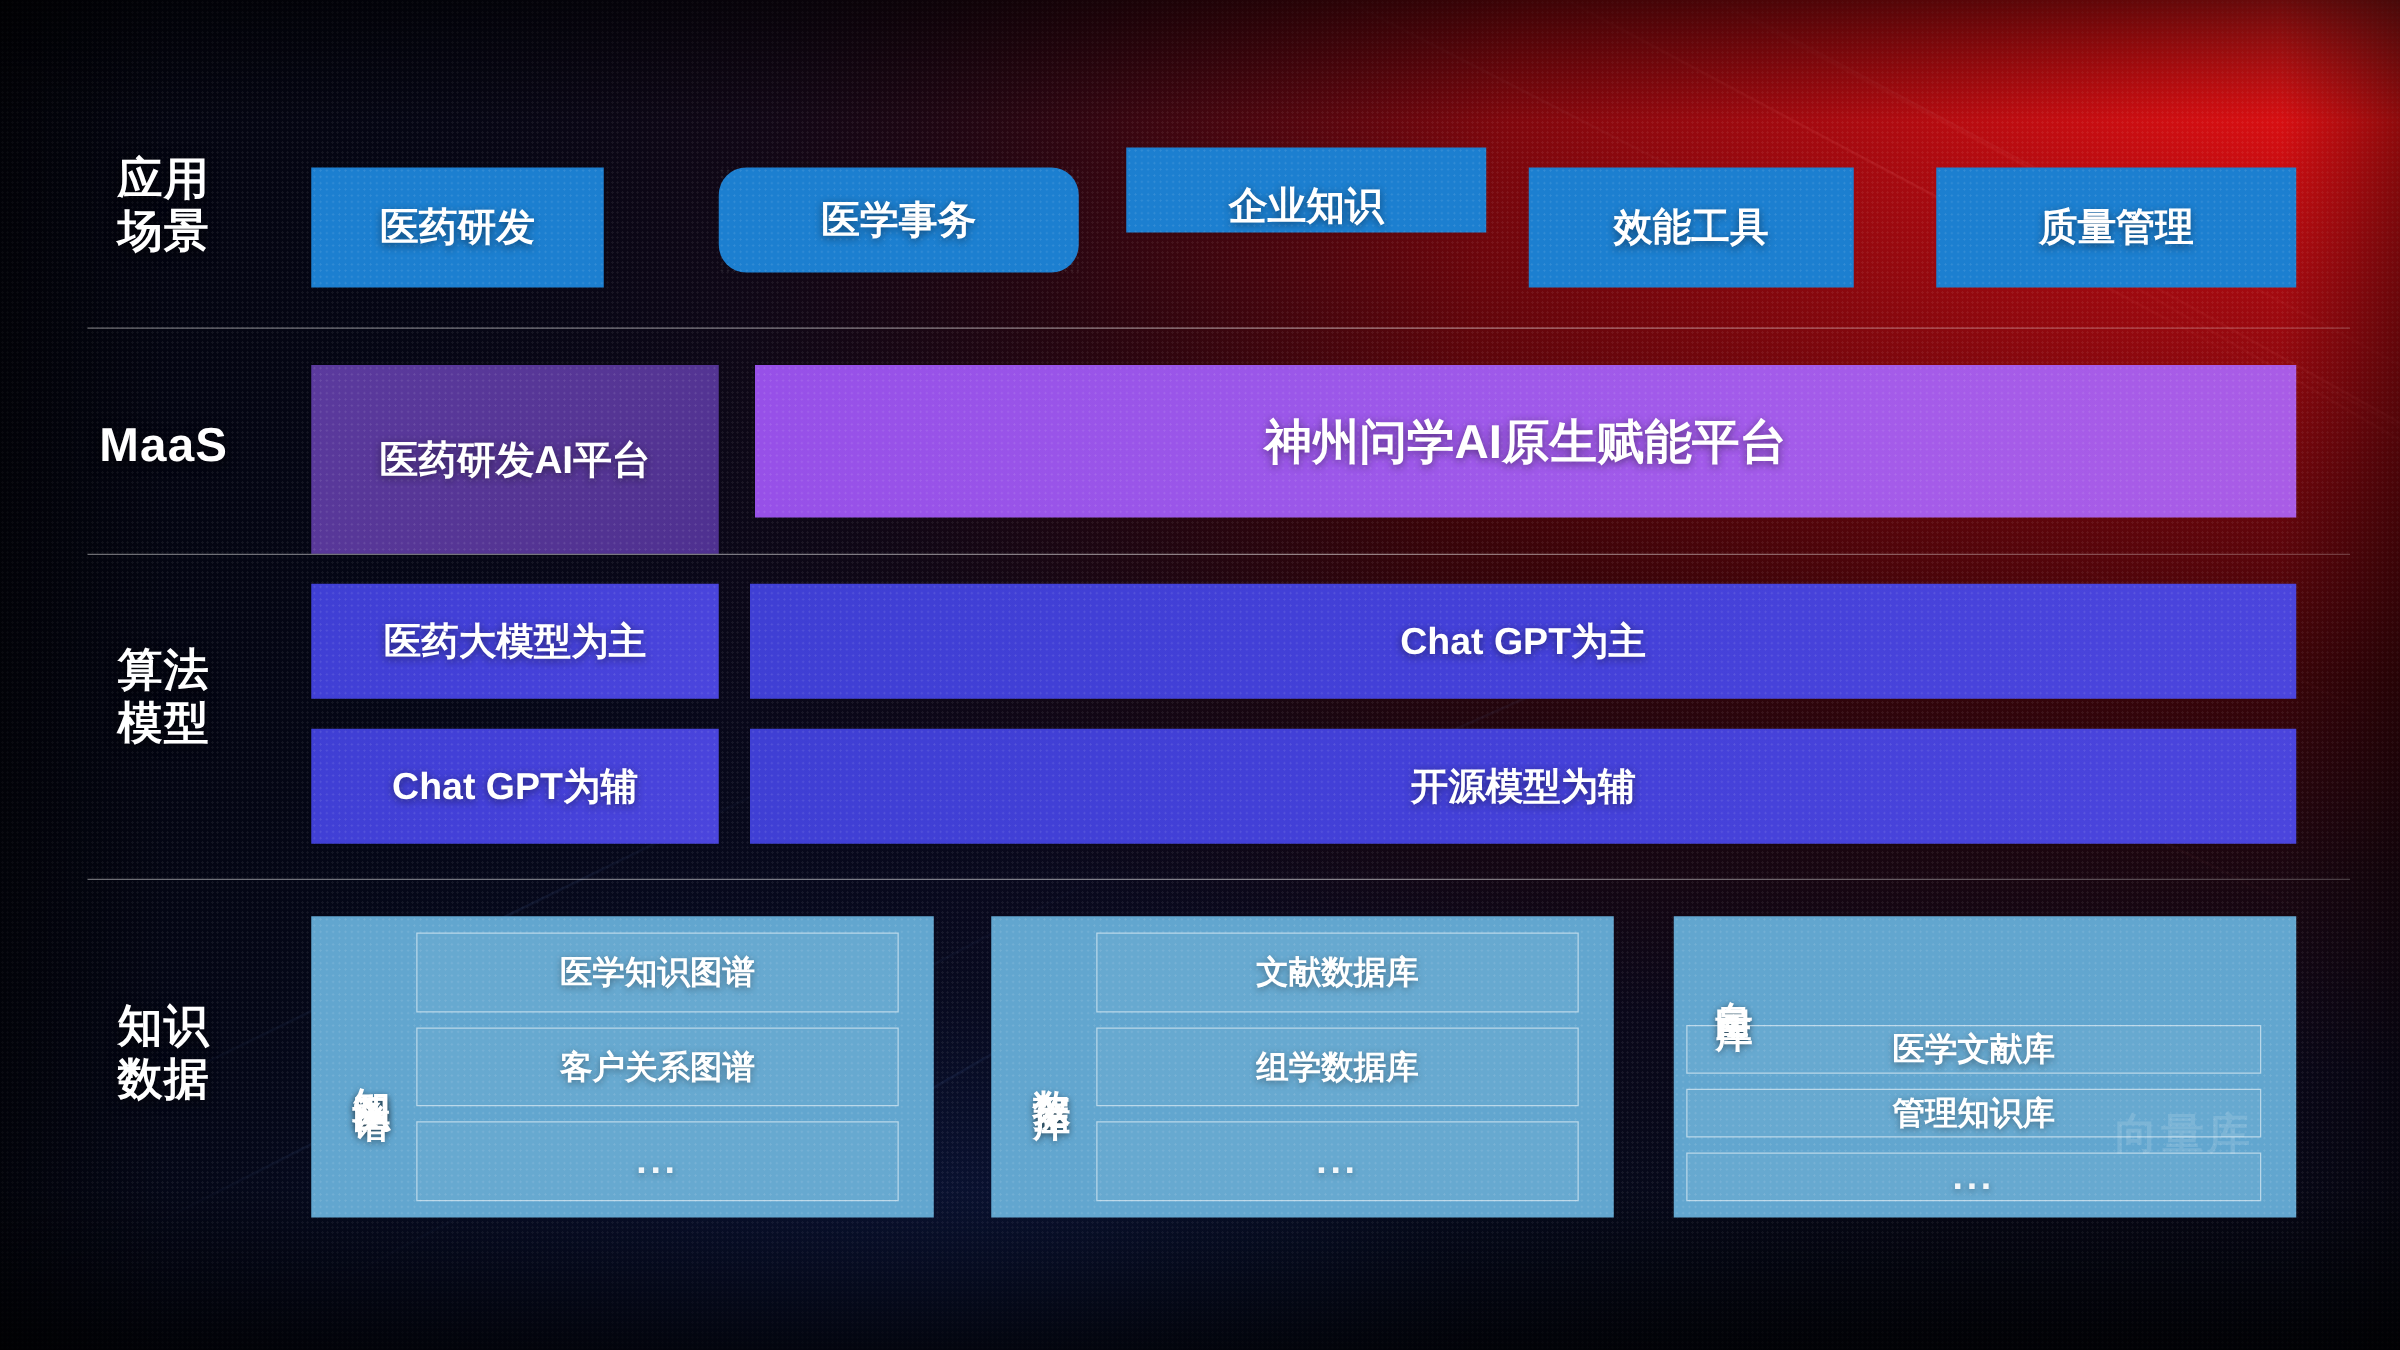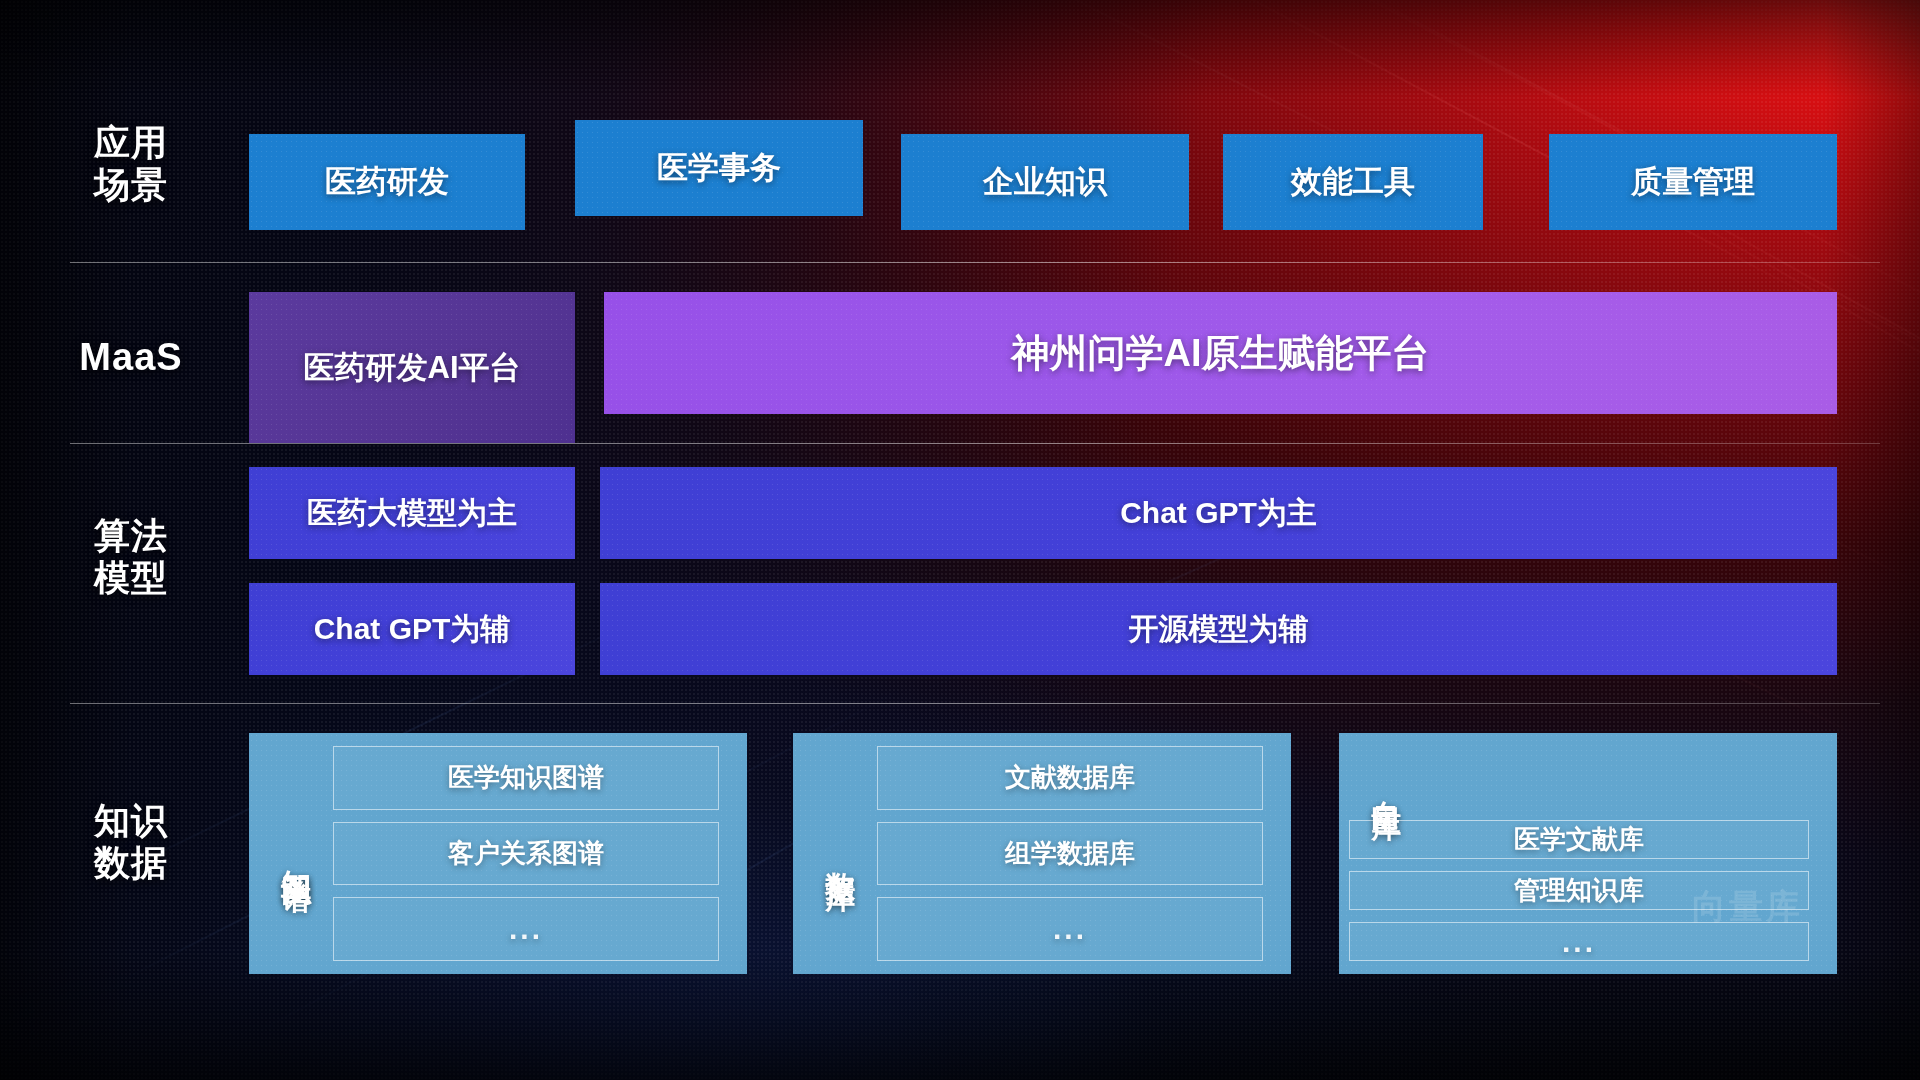--- a/index.html
+++ b/index.html
@@ -139,29 +139,29 @@
       <i class="b" style="left: 900px; top: 700px; width: 640px; transform: rotate(-24deg); opacity: 0.18;"></i>
       <i class="r" style="left: 1750px; top: 250px; width: 300px; transform: rotate(28deg); opacity: 0.18;"></i>
     </div>
   <div class="bg-vig"></div>
 
   <div class="content">
 
     <div class="rowlabel" style="left:70px;top:122px;width:122px;font-size:36px;">应用
 场景</div>
 
-    <div class="card scene" style="left:249px;top:134px;width:276px;height:96px;">
+    <div class="card scene" style="left:249px;top:134px;width:234px;height:96px;">
       <div class="dots"></div>
       <span class="lbl">医药研发</span>
     </div>
-    <div class="card scene" style="left:575px;top:120px;width:288px;height:96px;">
+    <div class="card scene" style="left:575px;top:134px;width:288px;height:84px;border-radius:22px;">
       <div class="dots"></div>
       <span class="lbl">医学事务</span>
     </div>
-    <div class="card scene" style="left:901px;top:134px;width:288px;height:96px;">
+    <div class="card scene" style="left:901px;top:118px;width:288px;height:68px;align-items:flex-end;">
       <div class="dots"></div>
       <span class="lbl">企业知识</span>
     </div>
     <div class="card scene" style="left:1223px;top:134px;width:260px;height:96px;">
       <div class="dots"></div>
       <span class="lbl">效能工具</span>
     </div>
     <div class="card scene" style="left:1549px;top:134px;width:288px;height:96px;">
       <div class="dots"></div>
       <span class="lbl">质量管理</span>

